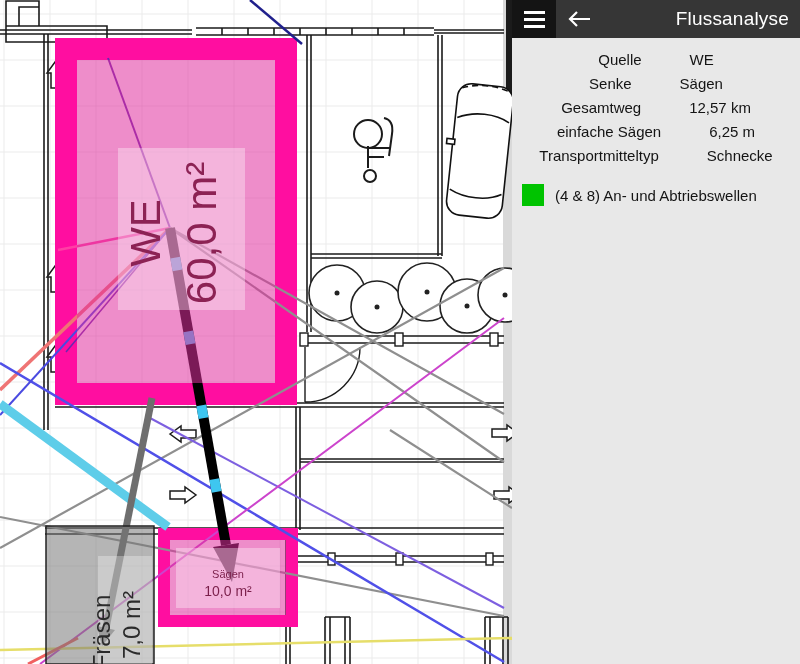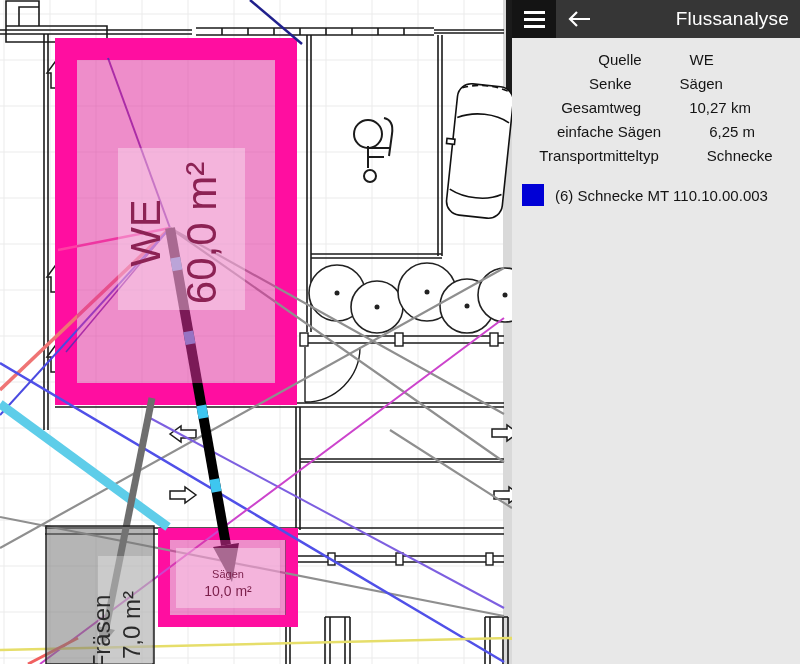--- a/index.html
+++ b/index.html
@@ -173,31 +173,31 @@
     <div class="row">
       <span class="lab">Quelle</span>
       <span class="val">WE</span>
     </div>
     <div class="row">
       <span class="lab">Senke</span>
       <span class="val">Sägen</span>
     </div>
     <div class="row">
       <span class="lab">Gesamtweg</span>
-      <span class="val">10,27 km</span>
+      <span class="val">12,57 km</span>
     </div>
     <div class="row">
       <span class="lab">einfache Sägen</span>
       <span class="val">6,25 m</span>
     </div>
     <div class="row">
       <span class="lab">Transportmitteltyp</span>
       <span class="val">Schnecke</span>
     </div>
   </div>
 
   <div class="legend">
     <div class="legend-item">
-      <span class="swatch" style="background-color: rgb(0, 0, 214);"></span>
-      <span class="legend-label">(6) Schnecke MT 110.10.00.003</span>
+      <span class="swatch" style="background-color: rgb(0, 195, 0);"></span>
+      <span class="legend-label">(4 &amp; 8) An- und Abtriebswellen</span>
     </div>
   </div>
 </div>
 
 </body></html>

